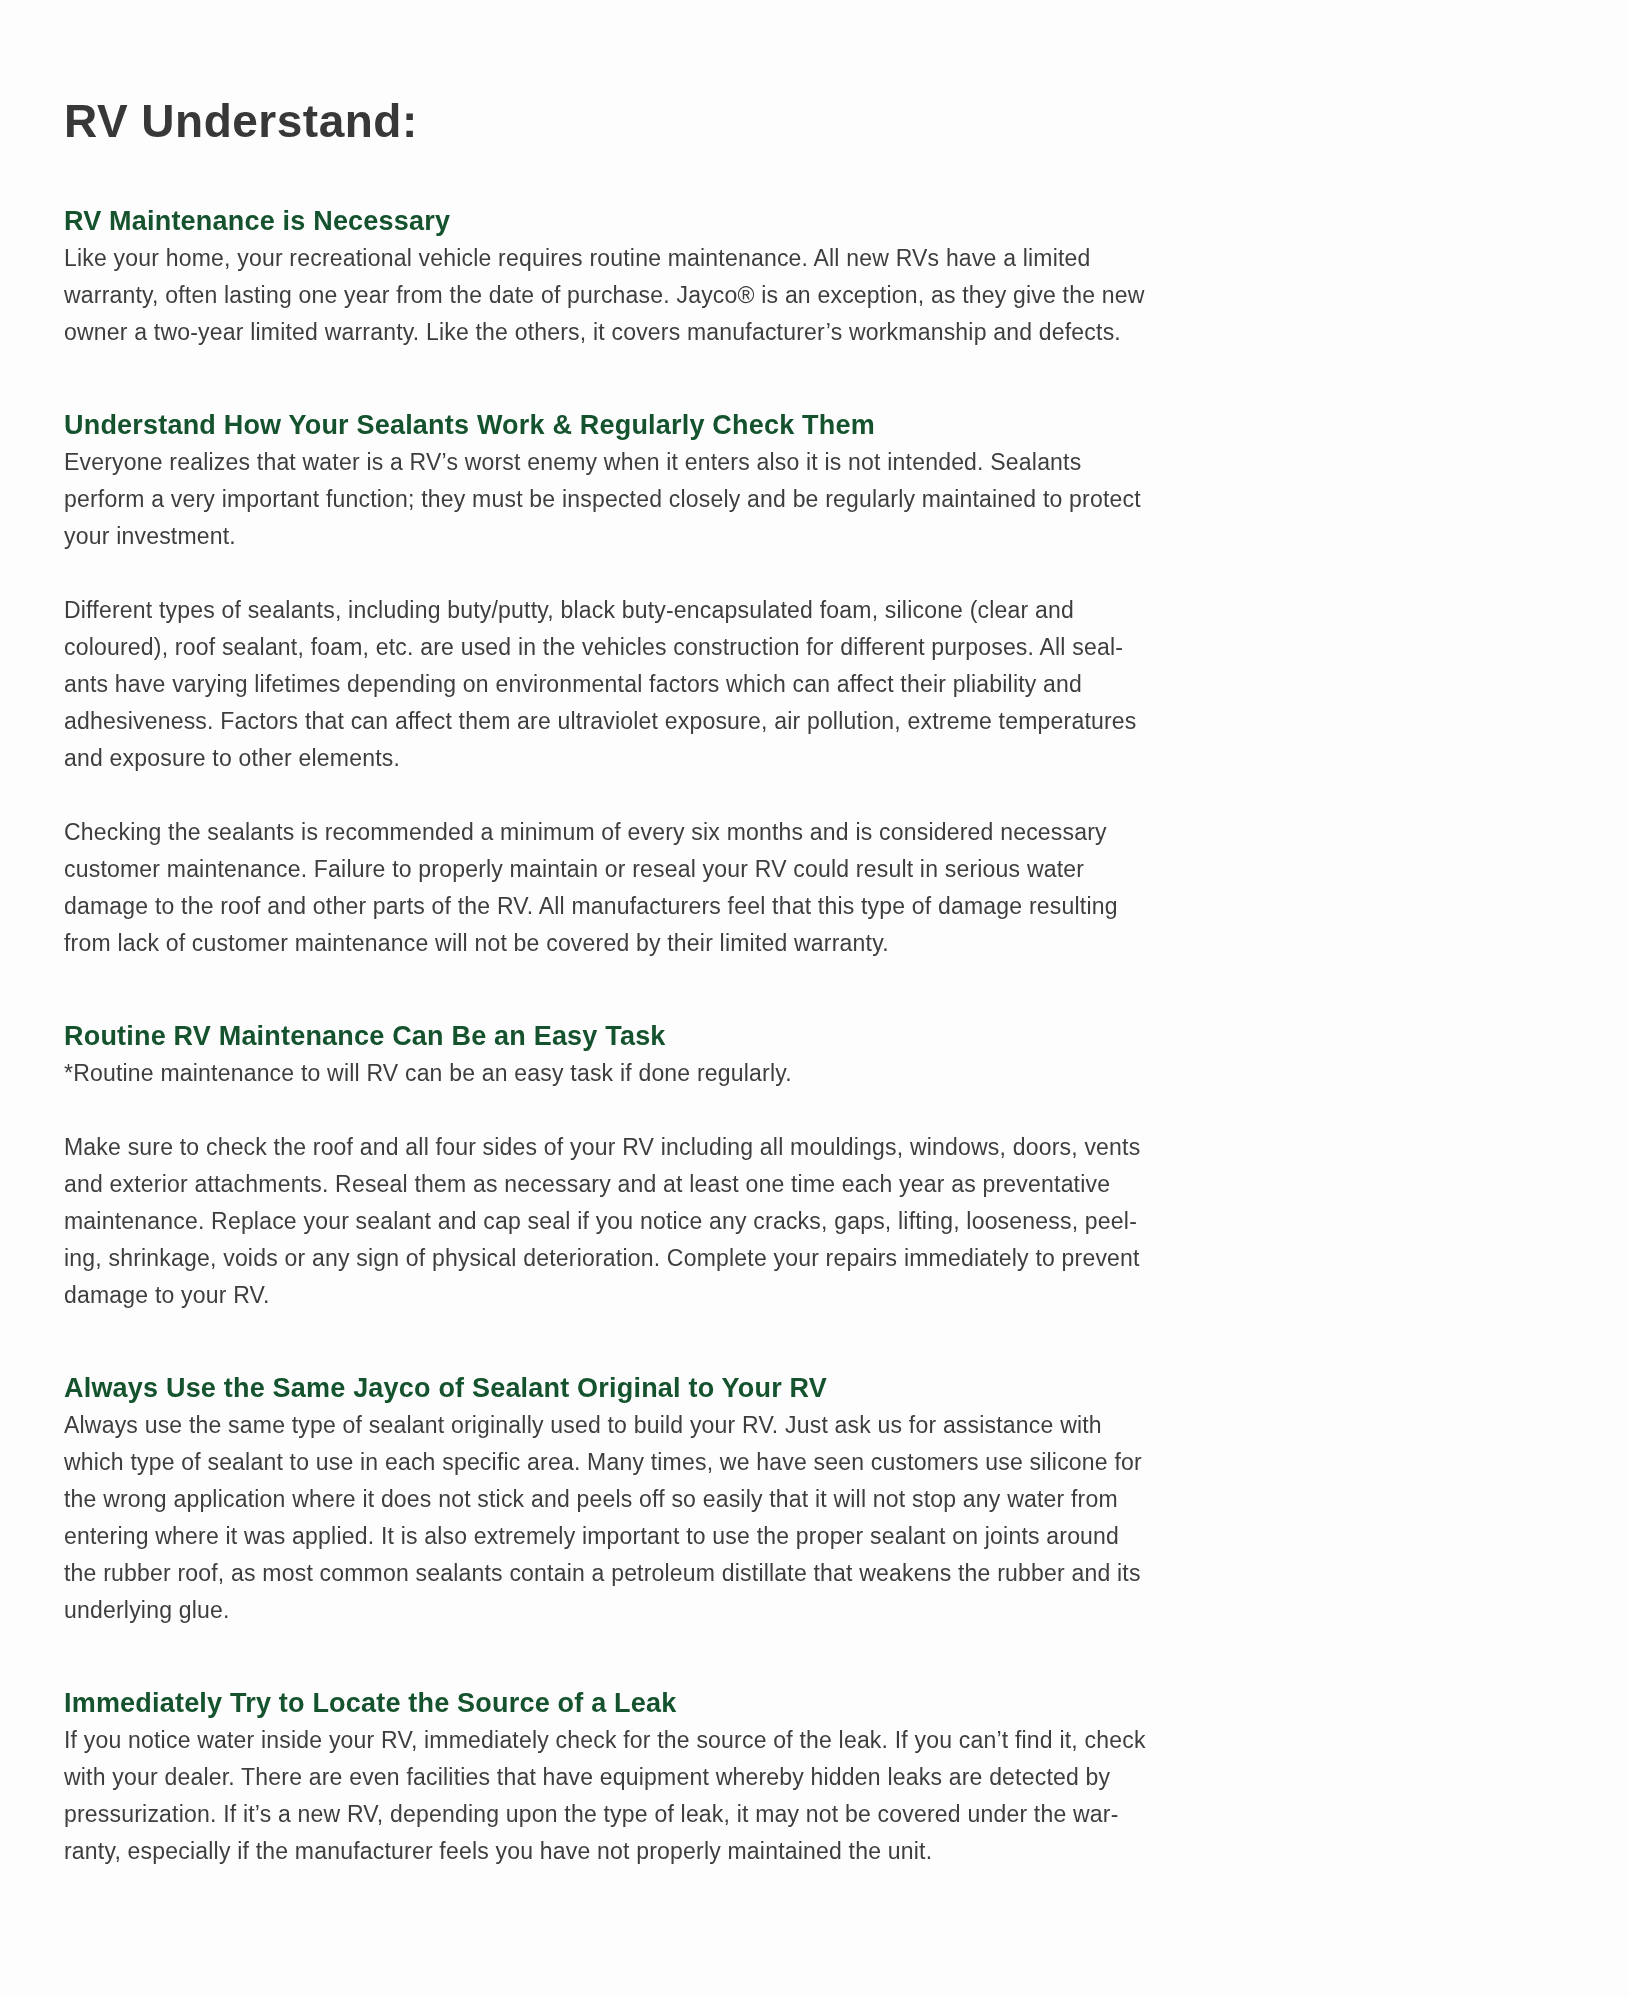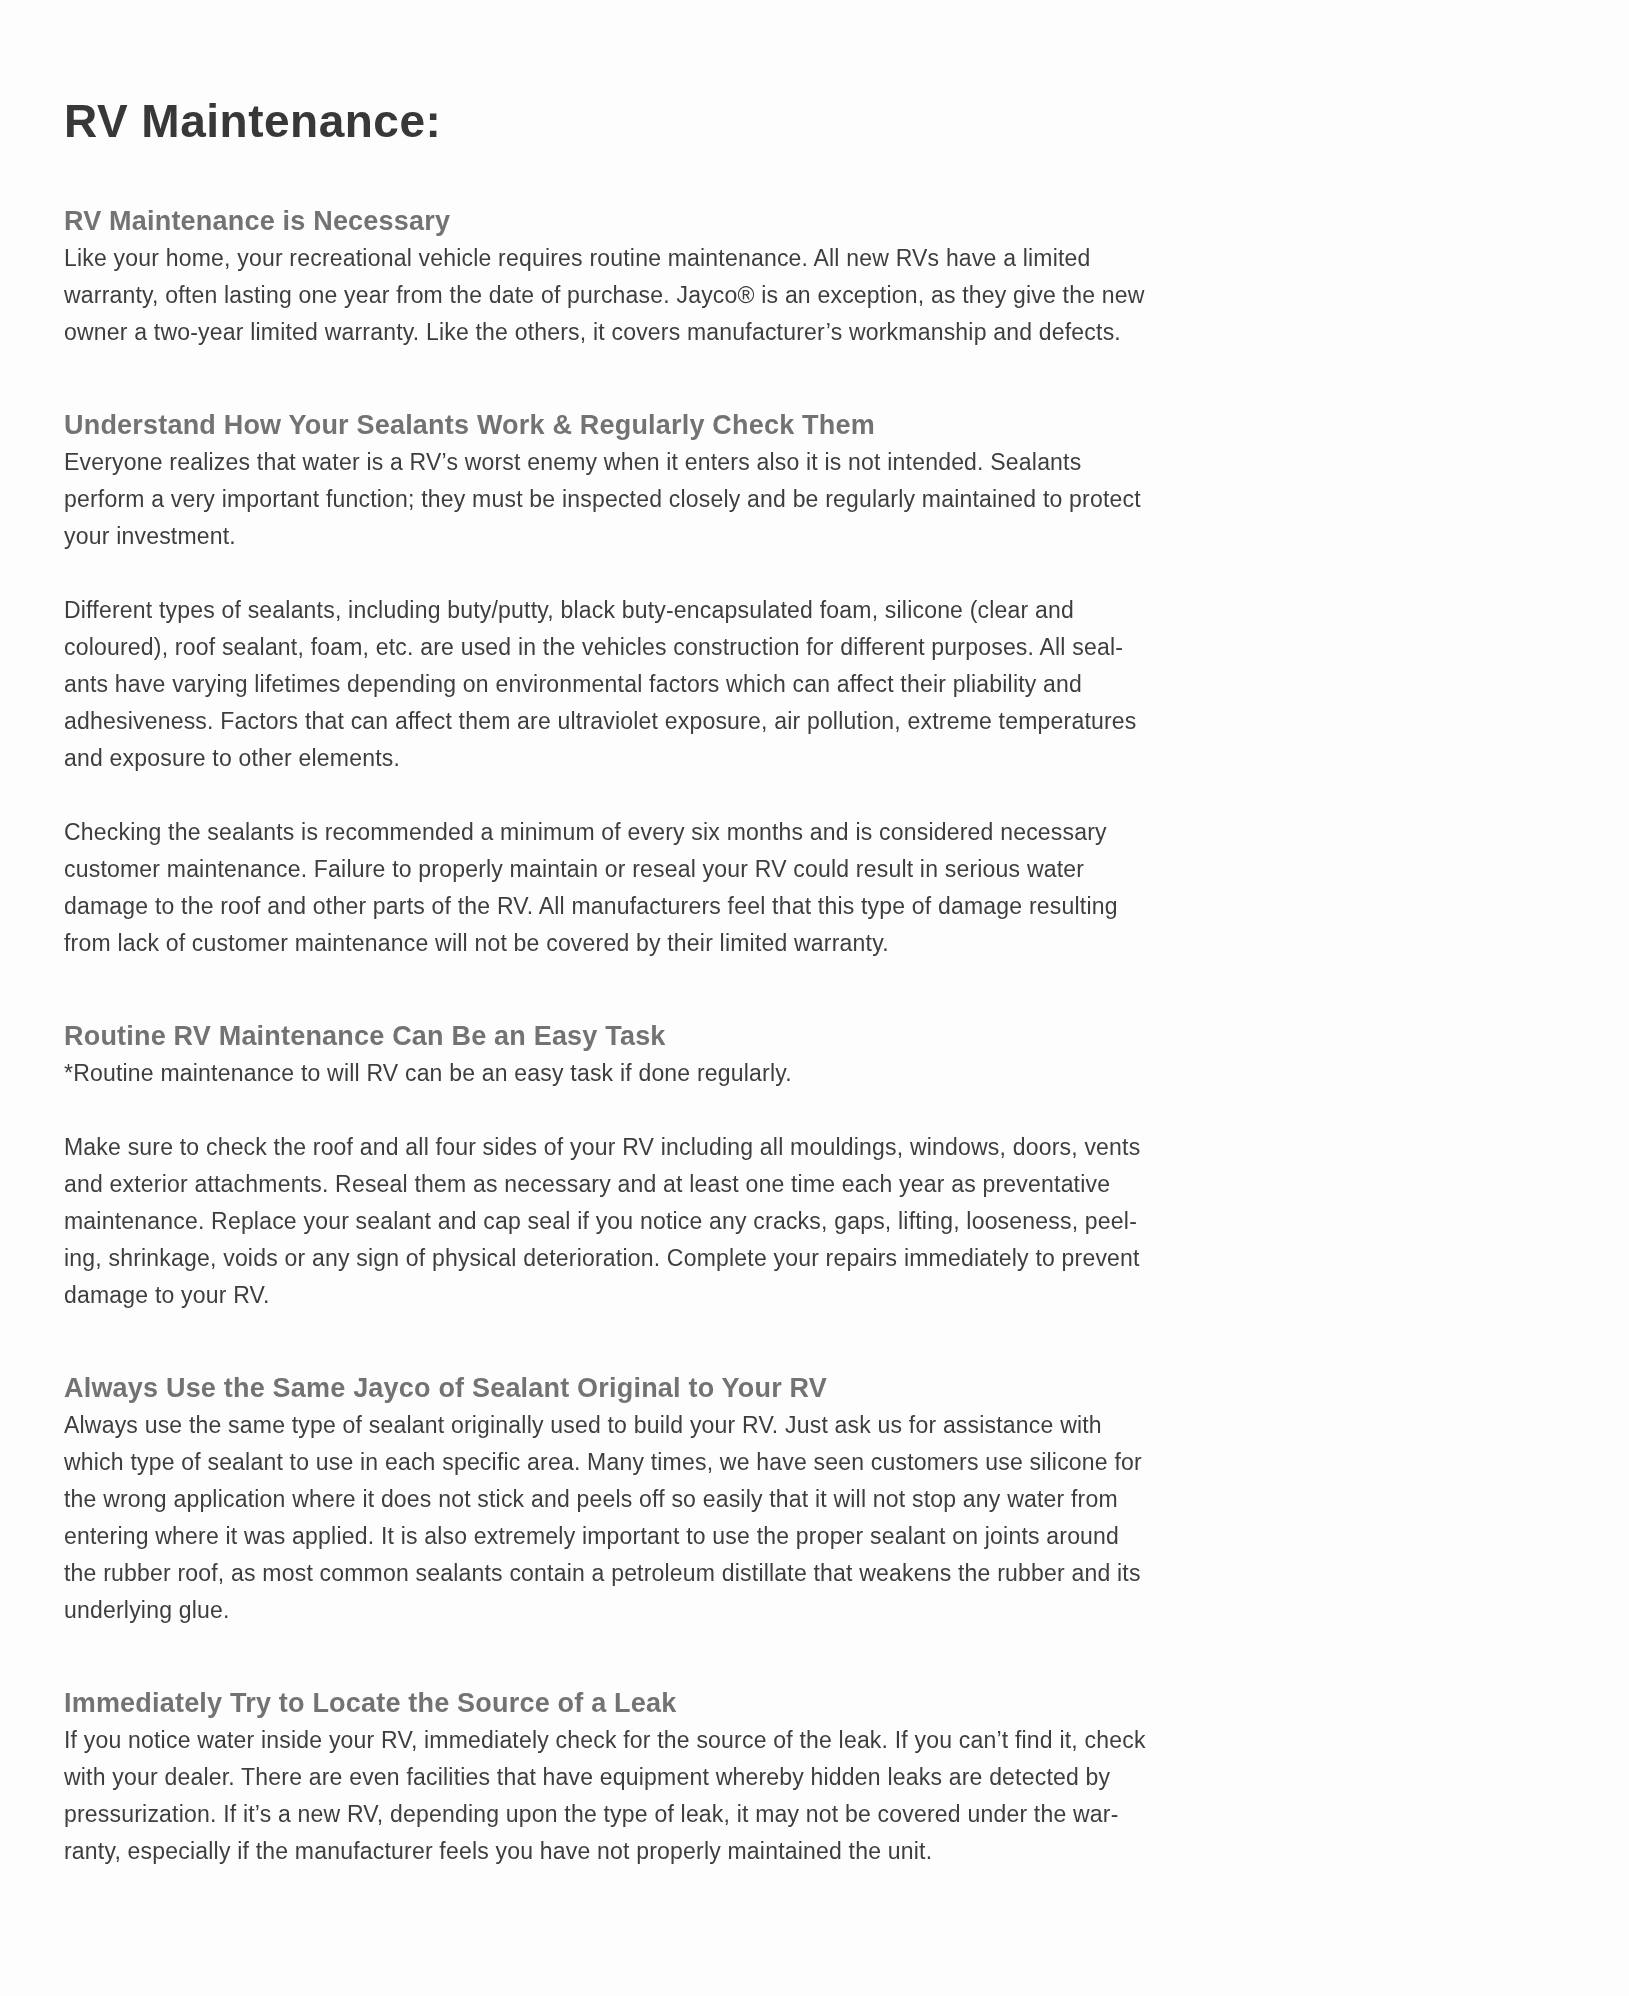--- a/index.html
+++ b/index.html
@@ -21,21 +21,21 @@
     font-size: 46px;
     font-weight: bold;
     color: #383838;
     letter-spacing: 0.5px;
     margin: 0 0 20px 0;
     line-height: 1.1;
   }
   .section-heading {
     font-size: 27px;
     font-weight: bold;
-    color: #737373;
+    color: #14532d;
     margin: 56px 0 0 0;
     line-height: 37px;
     letter-spacing: 0.2px;
   }
   .para {
     font-size: 23px;
     font-weight: normal;
     color: #3e3e3e;
     margin: 0 0 37px 0;
     line-height: 37px;
@@ -44,21 +44,21 @@
   }
   .para:last-child {
     margin-bottom: 0;
   }
 </style>
 </head>
 <body>
 
 <div class="page">
 
-  <h1 class="doc-title">RV Maintenance:</h1>
+  <h1 class="doc-title">RV Understand:</h1>
 
   <section>
     <h2 class="section-heading">RV Maintenance is Necessary</h2>
     <p class="para">Like your home, your recreational vehicle requires routine maintenance. All new RVs have a limited
 warranty, often lasting one year from the date of purchase. Jayco® is an exception, as they give the new
 owner a two-year limited warranty. Like the others, it covers manufacturer’s workmanship and defects.</p>
   </section>
 
   <section>
     <h2 class="section-heading">Understand How Your Sealants Work &amp; Regularly Check Them</h2>

